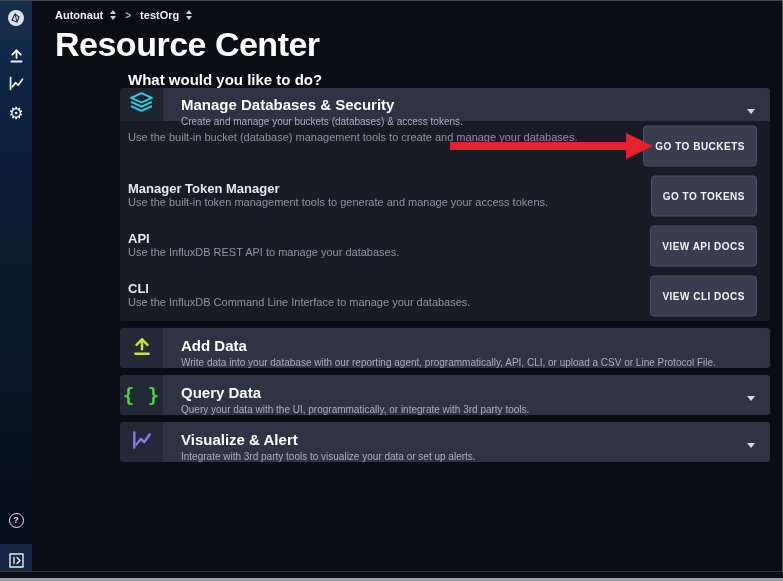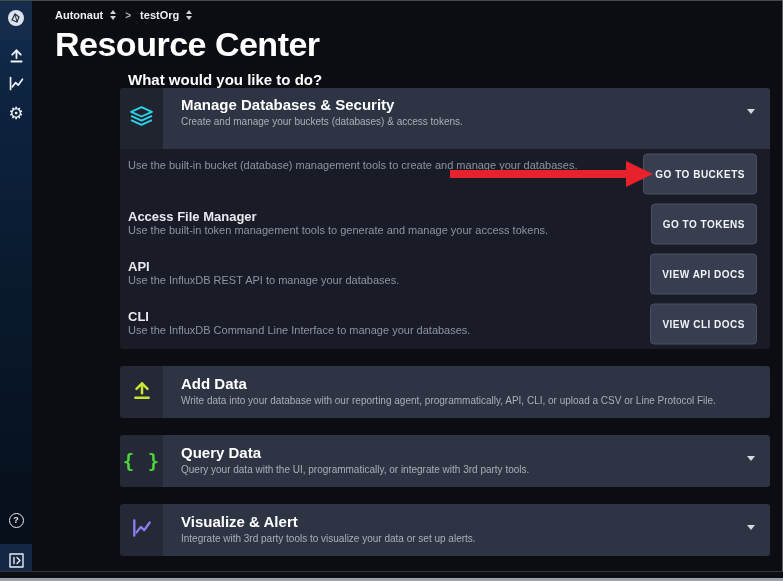--- a/index.html
+++ b/index.html
@@ -42,40 +42,40 @@
   .crumb-sep { color:#aeb3bd; font-size:10px; font-weight:bold; margin-right:9px; }
 
   .page-title { margin:3px 6px 0 23px; font-size:34px; line-height:40px; font-weight:700;
     letter-spacing:-0.5px; color:#ffffff; }
 
   .content { margin:7px 0 0 88px; width:650px; }
   .question { font-size:15px; font-weight:bold; color:#ffffff; margin:0 0 0 8px; }
 
   
   .card { width:650px; background:#191c26; border-radius:3px; overflow:hidden; }
-  .sec-header { display:flex; height:61px; cursor:pointer; }
+  .sec-header { display:flex; height:33px; cursor:pointer; }
   .icon-cell { width:43px; flex:0 0 43px; background:#20242f; display:flex; align-items:center; justify-content:center; }
   .bar .icon-cell { background:#242837; }
   .header-main { flex:1; background:#2f3445; padding:8px 30px 0 18px; position:relative; }
   .sec-title { font-size:15px; font-weight:bold; color:#ffffff; line-height:18px; }
   .sec-sub { font-size:10px; color:#a9aebb; margin-top:2px; white-space:nowrap; }
   .caret { position:absolute; right:15px; top:21px; width:0; height:0;
     border-left:4px solid transparent; border-right:4px solid transparent; border-top:5px solid #d8dade; }
 
   .card-body { padding:0; }
   .row { position:relative; height:50px; padding:10px 150px 0 8px; }
   .row-title { font-size:13px; font-weight:bold; color:#e6e9ee; line-height:15px; }
   .row-desc { font-size:11px; color:#8d93a1; white-space:nowrap; }
   .row-btn { position:absolute; right:13px; top:50%; transform:translateY(-50%);
     background:#383d4f; border:1px solid #4a5064; border-radius:4px; color:#f2f4f7;
     font-family:"Liberation Sans", sans-serif; font-size:10px; font-weight:bold; letter-spacing:0.5px;
     padding:14px 11px; cursor:pointer; white-space:nowrap; }
 
   
-  .bar { display:flex; width:650px; height:52px; margin-top:17px; border-radius:3px; overflow:hidden; }
+  .bar { display:flex; width:650px; height:40px; margin-top:7px; border-radius:3px; overflow:hidden; }
   .bar .header-main { padding-top:9px; }
 
   
   .annotation-arrow { position:absolute; right:117px; top:50%; transform:translateY(-50%);
     display:flex; align-items:center; z-index:20; }
   .arrow-shaft { width:176px; height:8px; background:#e8222d; }
   .arrow-head { width:0; height:0; border-top:13px solid transparent; border-bottom:13px solid transparent;
     border-left:27px solid #e8222d; }
 
   
@@ -180,21 +180,21 @@
           <div class="row">
             <div class="row-desc">Use the built-in bucket (database) management tools to create and manage your databases.</div>
             <div class="annotation-arrow">
               <div class="arrow-shaft"></div>
               <div class="arrow-head"></div>
             </div>
             <button class="row-btn">GO TO BUCKETS</button>
           </div>
 
           <div class="row">
-            <div class="row-title">Access File Manager</div>
+            <div class="row-title">Manager Token Manager</div>
             <div class="row-desc">Use the built-in token management tools to generate and manage your access tokens.</div>
             <button class="row-btn">GO TO TOKENS</button>
           </div>
 
           <div class="row">
             <div class="row-title">API</div>
             <div class="row-desc">Use the InfluxDB REST API to manage your databases.</div>
             <button class="row-btn">VIEW API DOCS</button>
           </div>
 

